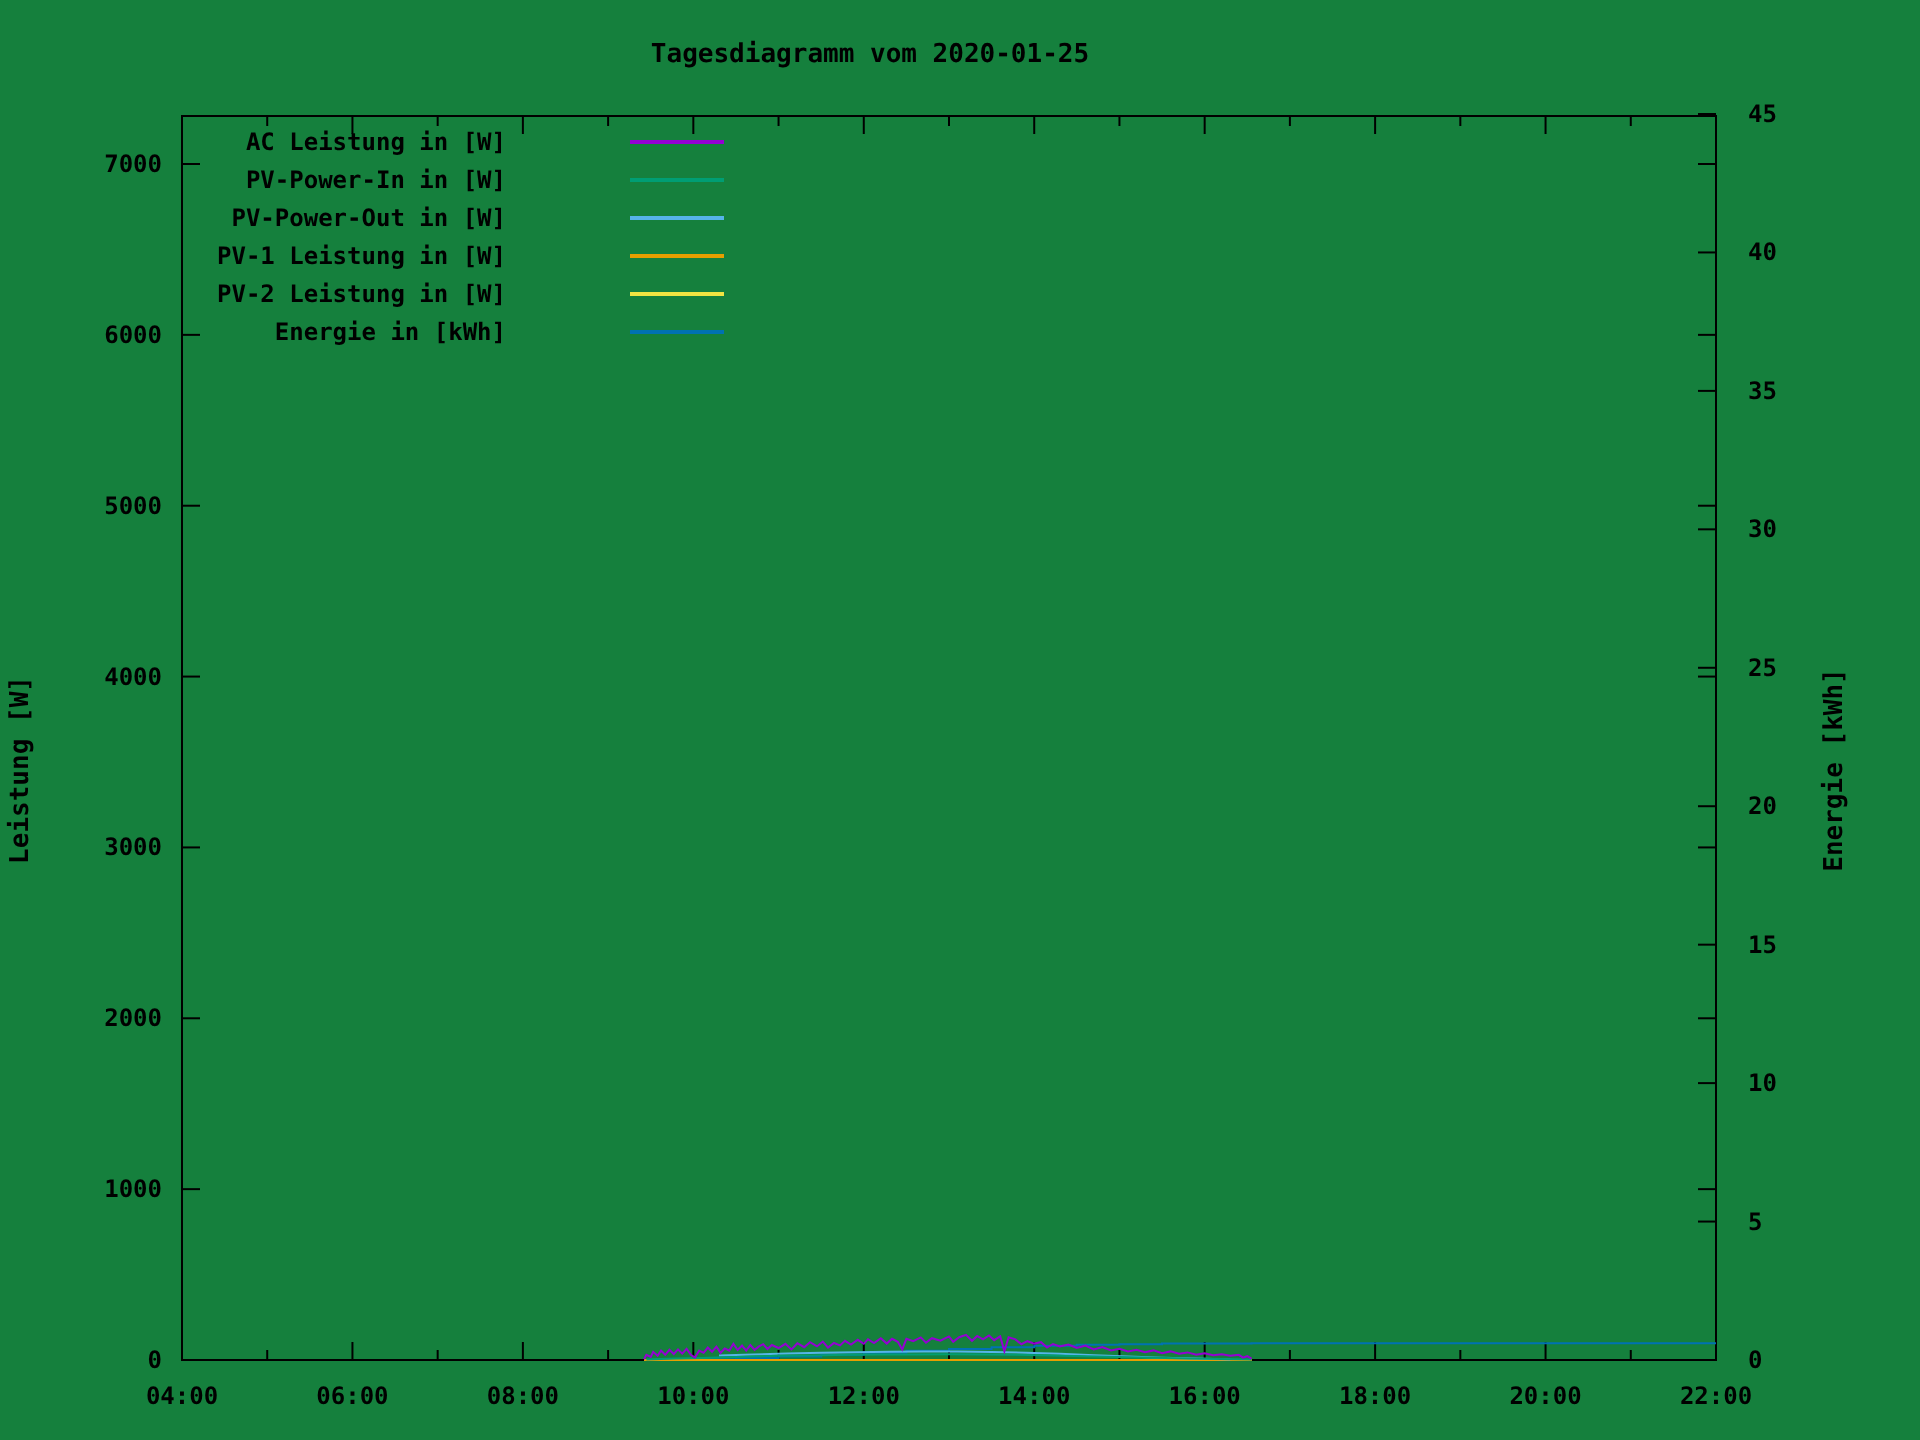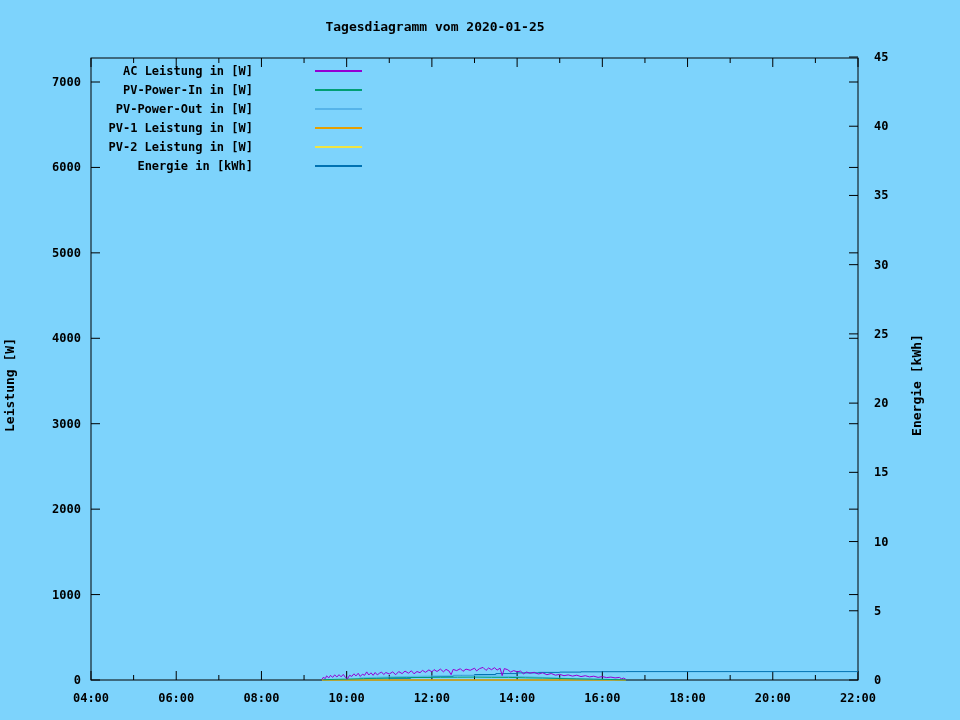--- a/index.html
+++ b/index.html
@@ -1,19 +1,19 @@
 <!DOCTYPE html>
 <html><head>
 <meta charset="utf-8">
 <style>
   html,body{margin:0;padding:0;background:#fff;}
   .screen{
     position:relative;
     width:960px;height:720px;
-    background:#7dd3fc;
+    background:#15803d;
     font-family:"DejaVu Sans Mono","Liberation Mono",monospace;
     overflow:hidden;
   }
   svg{position:absolute;left:0;top:0;}
   svg text{
     font-family:"DejaVu Sans Mono","Liberation Mono",monospace;
     font-weight:bold;
     fill:#000000;
   }
   .chart-title{font-size:13px;}

